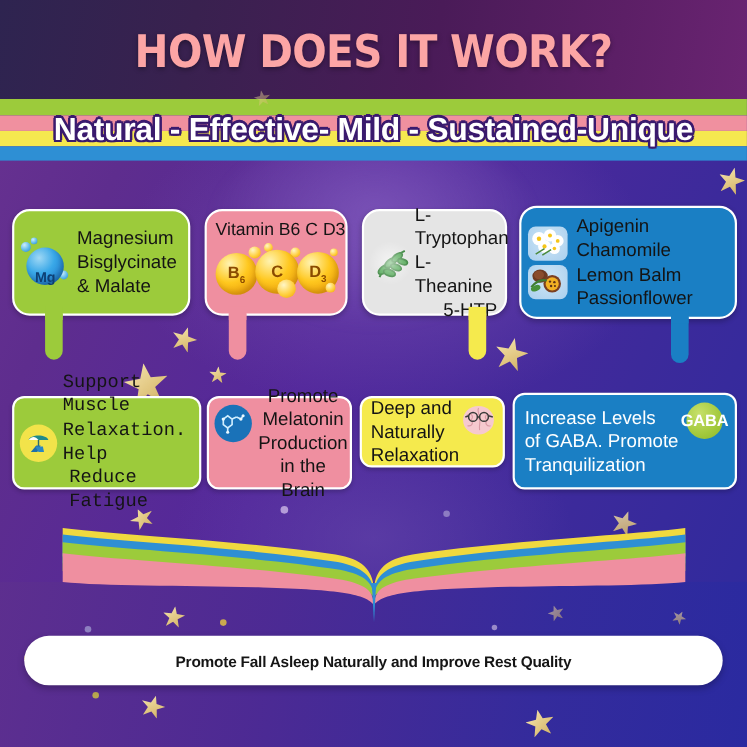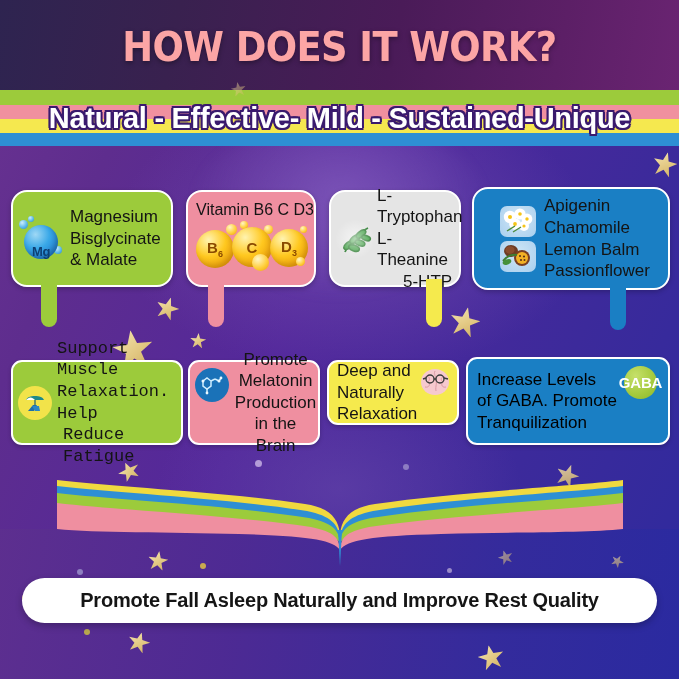--- a/index.html
+++ b/index.html
@@ -176,21 +176,21 @@
   .wings { position:absolute; left:55px; top:470px; width:570px; height:100px; }
 
   
   .pill {
     position:absolute; left:22px; top:578px; width:635px; height:45px;
     background:#ffffff; border-radius:23px;
     display:flex; align-items:center; justify-content:center;
     box-shadow:0 3px 7px rgba(0,0,0,.25);
   }
   .pill span {
-    font-size:20px; font-weight:bold; color:#151515; white-space:nowrap;
+    font-size:14px; font-weight:bold; color:#151515; white-space:nowrap;
     letter-spacing:-.2px;
   }
 </style>
 </head>
 <body>
 
 <div id="infographic">
 
   <div class="bg-base"></div>
   <div class="bg-moon"></div>
@@ -287,21 +287,21 @@
       </span>
     </span>
     <span class="card-text" style="margin-left:2px;">
       <span>L-Tryptophan</span><br>
       <span>L-Theanine</span><br>
       <span style="display:inline-block; padding-left:26px;">5-HTP</span>
     </span>
   </div>
   <div class="bubble-tail" style="left:426px; top:285px; background:#f5ea4d;"></div>
 
-  <div class="bubble" style="left:472px; top:187px; width:198px; height:103px; background:#1a7fc4;padding-left:20px;">
+  <div class="bubble" style="left:472px; top:187px; width:198px; height:103px; background:#1a7fc4;">
     <span class="icon-wrap" style="margin-left:6px; flex-direction:column; gap:4px;">
       <span class="flower-ico">
         <svg width="34" height="28" viewBox="0 0 34 28">
           <g>
             <g fill="#ffffff">
                 <circle cx="9" cy="10" r="6.2"></circle>
                 <circle cx="19" cy="7" r="5.6"></circle>
                 <circle cx="26" cy="12" r="5.4"></circle>
                 <circle cx="14" cy="17" r="5.8"></circle>
                 <circle cx="23" cy="19" r="5"></circle>
@@ -408,21 +408,21 @@
             <circle cx="11" cy="12" r="4"></circle>
               <circle cx="21" cy="12" r="4"></circle>
             <path d="M15 12 L17 12 M7 11 L4 12 M25 11 L29 12"></path>
           </g>
         </svg>
       </span>
     </span>
   </div>
 
   <div class="flat" style="left:466px; top:357px; width:204px; height:88px; background:#1a7fc4;">
-    <span class="card-text" style="margin-left:9px; color:#000000;">
+    <span class="card-text" style="margin-left:9px; color:#ffffff;">
       <span>Increase Levels</span><br>
       <span>of GABA. Promote</span><br>
       <span>Tranquilization</span>
     </span>
     <span class="gaba-ico" style="position:absolute; right:11px; top:7px;">
       <span>GABA</span>
     </span>
   </div>
 
   <div class="wings">

